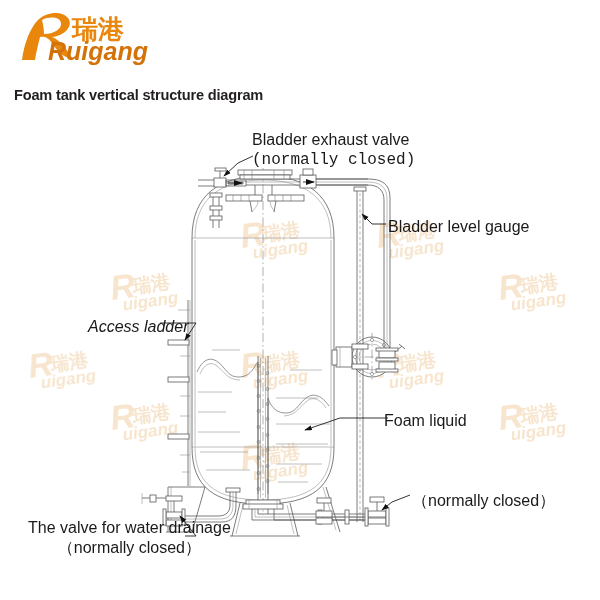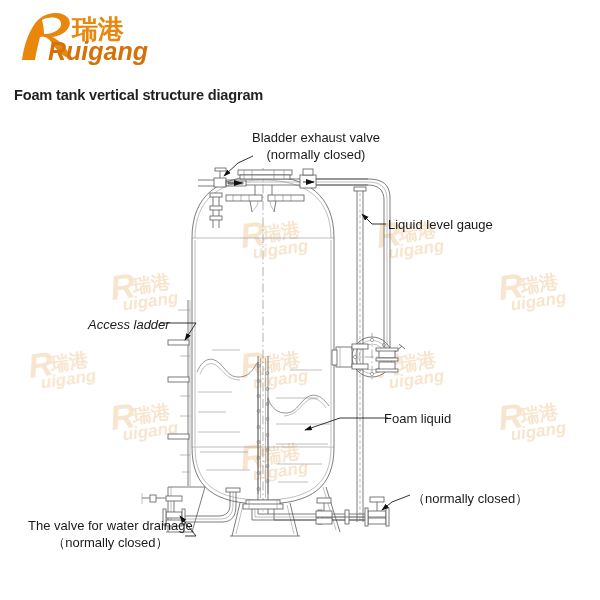--- a/index.html
+++ b/index.html
@@ -51,21 +51,21 @@
   .wm-layer {
     position: absolute;
     left: 0; top: 0;
     width: 600px;
     height: 600px;
     pointer-events: none;
   }
   .label {
     position: absolute;
     font-family: "Liberation Sans", sans-serif;
-    font-size: 13px;
+    font-size: 16px;
     color: #1a1a1a;
     line-height: 1.28;
     white-space: nowrap;
   }
   svg text { font-family: "Liberation Sans", sans-serif; }
 </style>
 </head>
 <body>
 
 <div id="page">
@@ -399,25 +399,25 @@
 
       <path class="lead" d="M410 495 L392 502 L382 510" marker-end="url(#arrowhd)"></path>
 
       <path class="lead" d="M185 536 L196 536 L180 516" marker-end="url(#arrowhd)"></path>
     </g>
   </svg>
   </div>
 
   <div class="label" style="left:252px; top:130px;">
     <div>Bladder exhaust valve</div>
-    <div style="text-align:center;">(normally closed)</div>
+    <div style="text-align:center;font-family:Liberation Mono, monospace;">(normally closed)</div>
   </div>
 
   <div class="label" style="left:388px; top:217px;">
-    <div>Liquid level gauge</div>
+    <div>Bladder level gauge</div>
   </div>
 
   <div class="label" style="left:88px; top:317px;font-style:italic;">
     <div>Access ladder</div>
   </div>
 
   <div class="label" style="left:384px; top:411px;">
     <div>Foam  liquid</div>
   </div>
 

